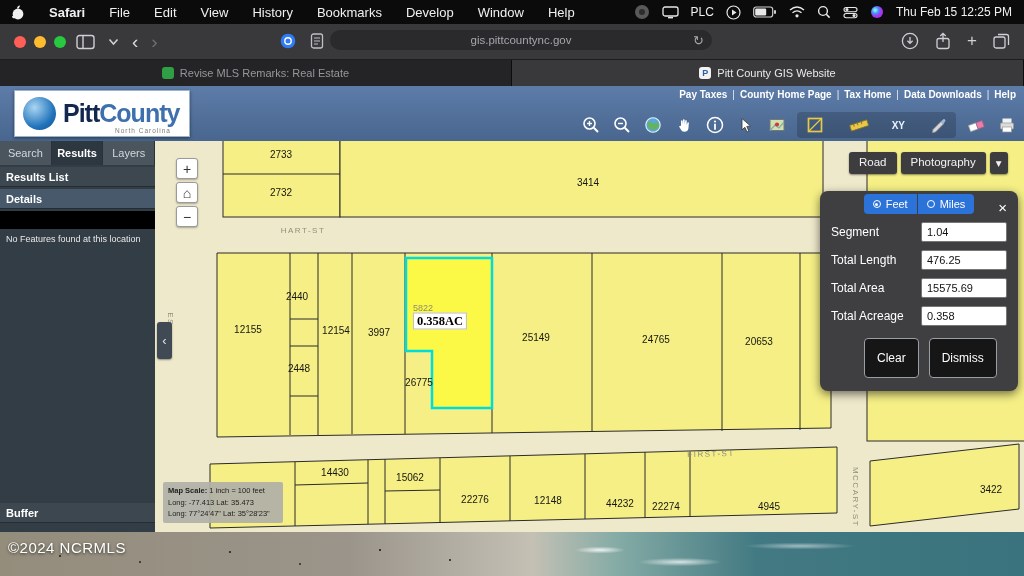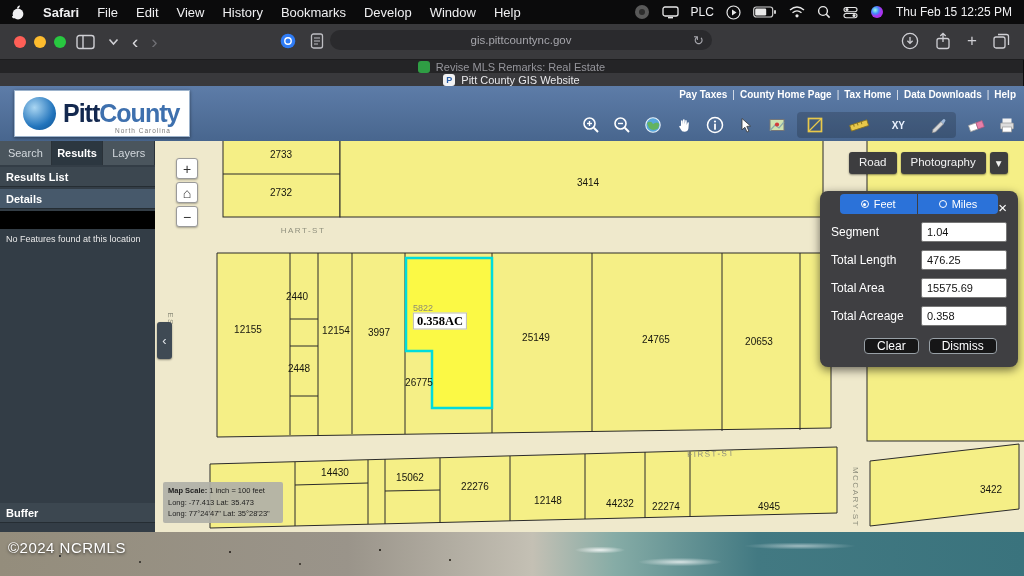--- a/index.html
+++ b/index.html
@@ -3,21 +3,21 @@
 <meta charset="utf-8">
 <style>
   * { margin:0; padding:0; box-sizing:border-box; }
   body { background:#000; font-family:"Liberation Sans", sans-serif; }
   #screen { position:relative; width:1024px; height:576px; overflow:hidden; background:#000; }
 
   
   #menubar { position:absolute; top:0; left:0; right:0; height:24px; background:#0b0b0c;
              display:flex; align-items:center; justify-content:space-between; padding:0 12px;
              color:#f0f0f2; font-size:13px; }
-  .mb-left { display:flex; align-items:center; gap:18px; }
+  .mb-left { display:flex; align-items:center; gap:24px; }
   .mb-left .app { font-weight:bold; }
   .mb-right { display:flex; align-items:center; gap:12px; font-size:12px; }
   .mb-icon { display:flex; align-items:center; }
 
   
   #chrome { position:absolute; top:24px; left:0; right:0; height:36px; background:#39393c; border-bottom:1px solid #1d1d1f; }
   .lights { position:absolute; left:14px; top:12px; display:flex; gap:8px; }
   .light { width:12px; height:12px; border-radius:50%; }
   .l-red{ background:#ff5f57;} .l-yellow{ background:#febc2e;} .l-green{ background:#28c840;}
   .nav-icons { position:absolute; left:76px; top:7px; display:flex; gap:13px; align-items:center; height:22px; }
@@ -25,21 +25,21 @@
   .navglyph.dim { color:#6f6f74; }
   .ext-icons { position:absolute; left:280px; top:9px; display:flex; gap:14px; align-items:center; }
   .addressbar { position:absolute; left:330px; top:6px; width:382px; height:20px; background:#2a2a2d;
                 border-radius:12px; display:flex; align-items:center; justify-content:center;
                 color:#a5a5ab; font-size:11.5px; }
   .addr-refresh { position:absolute; right:8px; top:3px; font-size:13px; color:#a5a5ab; }
   .right-icons { position:absolute; right:14px; top:8px; display:flex; gap:16px; align-items:center; }
   .plus-glyph { font-size:17px; color:#cfcfd4; line-height:18px; }
 
   
-  #tabbar { position:absolute; top:60px; left:0; right:0; height:26px; display:flex; background:#18181a;flex-direction:column; }
+  #tabbar { position:absolute; top:60px; left:0; right:0; height:26px; display:flex; background:#18181a; }
   .tab { flex:1; display:flex; align-items:center; justify-content:center; gap:6px;
          font-size:11px; color:#96969c; background:#242426; border-right:1px solid #0c0c0d; }
   .tab.active { background:#39393c; color:#e8e8eb; }
   .tab-fav1 { width:12px; height:12px; border-radius:3px; background:#2f9e44; }
   .tab-fav2 { width:12px; height:12px; border-radius:3px; background:#f2f2f2; color:#2b5fa8;
               font-size:9px; font-weight:bold; display:flex; align-items:center; justify-content:center; }
 
   
   #page { position:absolute; top:86px; left:0; right:0; height:446px; background:#efe9cc; }
 
@@ -99,31 +99,31 @@
   .bbtn { background:#3d3d3f; color:#f2f2f2; font-size:11.5px; padding:4px 10px; border-radius:3px;
           box-shadow:0 1px 2px rgba(0,0,0,.45); }
   .bcaret { padding:4px 6px; }
 
   
   .measure { position:absolute; left:665px; top:50px; width:198px; background:#3f3f42; border-radius:8px;
              box-shadow:0 3px 10px rgba(0,0,0,.55); color:#fff; z-index:6; padding-bottom:13px; }
   .m-title { font-size:14px; padding:9px 12px 5px; }
   .m-close { position:absolute; right:11px; top:8px; font-size:15px; color:#fff; }
   .m-units { display:flex; justify-content:center; gap:1px; margin:3px 0 6px; }
-  .unit { background:#2b72d9; color:#fff; font-size:11px; padding:4px 21px; display:flex; align-items:center; gap:5px; }
+  .unit { background:#2b72d9; color:#fff; font-size:11px; padding:4px 9px; display:flex; align-items:center; gap:5px; }
   .unit:first-child { border-radius:4px 0 0 4px; }
   .unit:last-child { border-radius:0 4px 4px 0; }
   .radio { width:8px; height:8px; border:1px solid #fff; border-radius:50%; display:inline-block; position:relative; }
   .radio.sel::after { content:""; position:absolute; inset:1.5px; background:#fff; border-radius:50%; }
   .m-row { display:flex; align-items:center; margin:8px 11px; }
   .m-label { flex:1; font-size:12px; }
   .m-val { width:86px; height:20px; background:#fff; color:#111; font-size:11px; display:flex;
            align-items:center; padding-left:5px; border-radius:2px; border:1px solid #777; }
   .m-btns { display:flex; gap:10px; margin:12px 0 0 44px; }
-  .m-btn { background:#161617; border:1px solid #98a0a6; color:#fff; font-size:12px; padding:0 12px; border-radius:4px; }
+  .m-btn { background:#161617; border:1px solid #98a0a6; color:#fff; font-size:12px; padding:12px 12px; border-radius:4px; }
 
   
   #beach { position:absolute; top:532px; left:0; right:0; height:52px;
            background:linear-gradient(90deg,#948d7c 0%,#9a948a 34%,#c4c0b4 52%,#86aca6 60%,#427982 74%,#3a737d 100%); }
   #beach::before { content:""; position:absolute; inset:0;
      background:
        radial-gradient(circle 2px at 60px 24px, #3a3a3a 70%, transparent 71%),
        radial-gradient(circle 2px at 140px 30px, #44413a 70%, transparent 71%),
        radial-gradient(circle 2px at 230px 20px, #3c3630 70%, transparent 71%),
        radial-gradient(circle 2px at 300px 32px, #4a443c 70%, transparent 71%),
@@ -473,21 +473,21 @@
           <span class="plabel" style="left: 181px; top: 189px;">12154</span>
           <span class="plabel" style="left: 224px; top: 191px;">3997</span>
           <span class="plabel" style="left: 144px; top: 227px;">2448</span>
           <span class="plabel" style="left: 264px; top: 241px;">26775</span>
           <span class="plabel" style="left: 381px; top: 196px;">25149</span>
           <span class="plabel" style="left: 501px; top: 198px;">24765</span>
           <span class="plabel" style="left: 604px; top: 200px;">20653</span>
           <span class="plabel" style="left: 180px; top: 331px;">14430</span>
           <span class="plabel" style="left: 255px; top: 336px;">15062</span>
           <span class="plabel" style="left: 222px; top: 368px; margin-top: 32px;">19058</span>
-          <span class="plabel" style="left: 320px; top: 345px;">22276</span>
+          <span class="plabel" style="left: 320px; top: 358px;">22276</span>
           <span class="plabel" style="left: 393px; top: 359px;">12148</span>
           <span class="plabel" style="left: 465px; top: 362px;">44232</span>
           <span class="plabel" style="left: 511px; top: 365px;">22274</span>
           <span class="plabel" style="left: 614px; top: 365px;">4945</span>
           <span class="plabel" style="left: 792px; top: 348px; margin-left: 44px;">3422</span>
           <span class="slabel" style="left: 148px; top: 89px; transform: translate(-50%, -50%) rotate(0deg);">HART-ST</span>
           <span class="slabel" style="left: 556px; top: 313px; transform: translate(-50%, -50%) rotate(-1.5deg);">FIRST-ST</span>
           <span class="slabel" style="left: 700px; top: 356px; transform: translate(-50%, -50%) rotate(90deg);">MCCARY-ST</span>
           <span class="slabel" style="left: 15px; top: 178px; transform: translate(-50%, -50%) rotate(90deg);">ES</span>
         </div>

